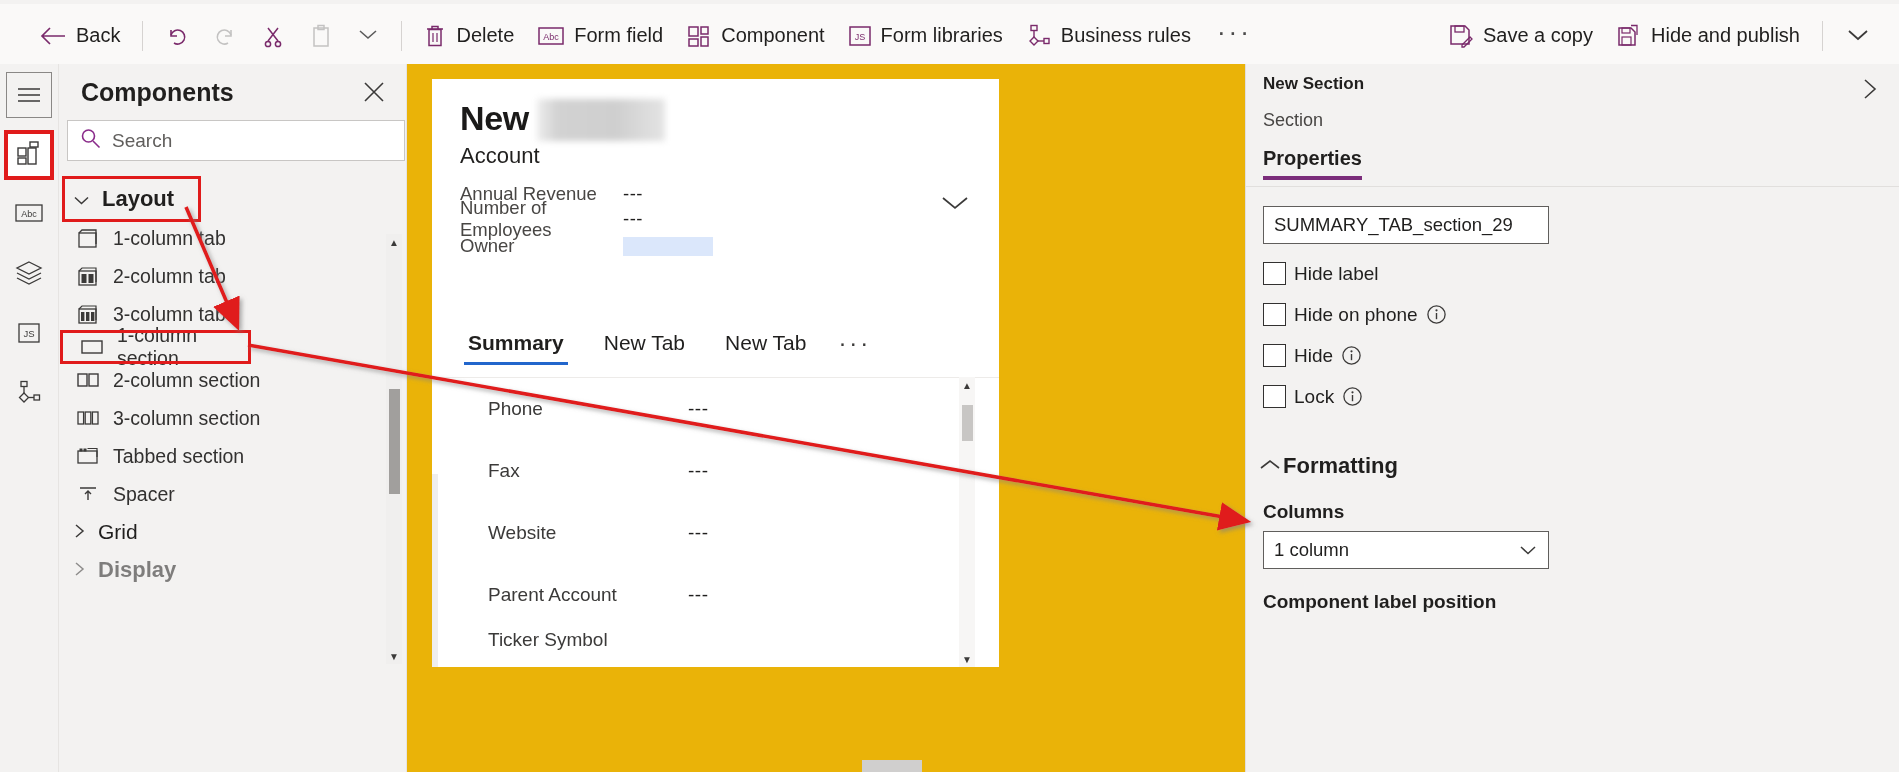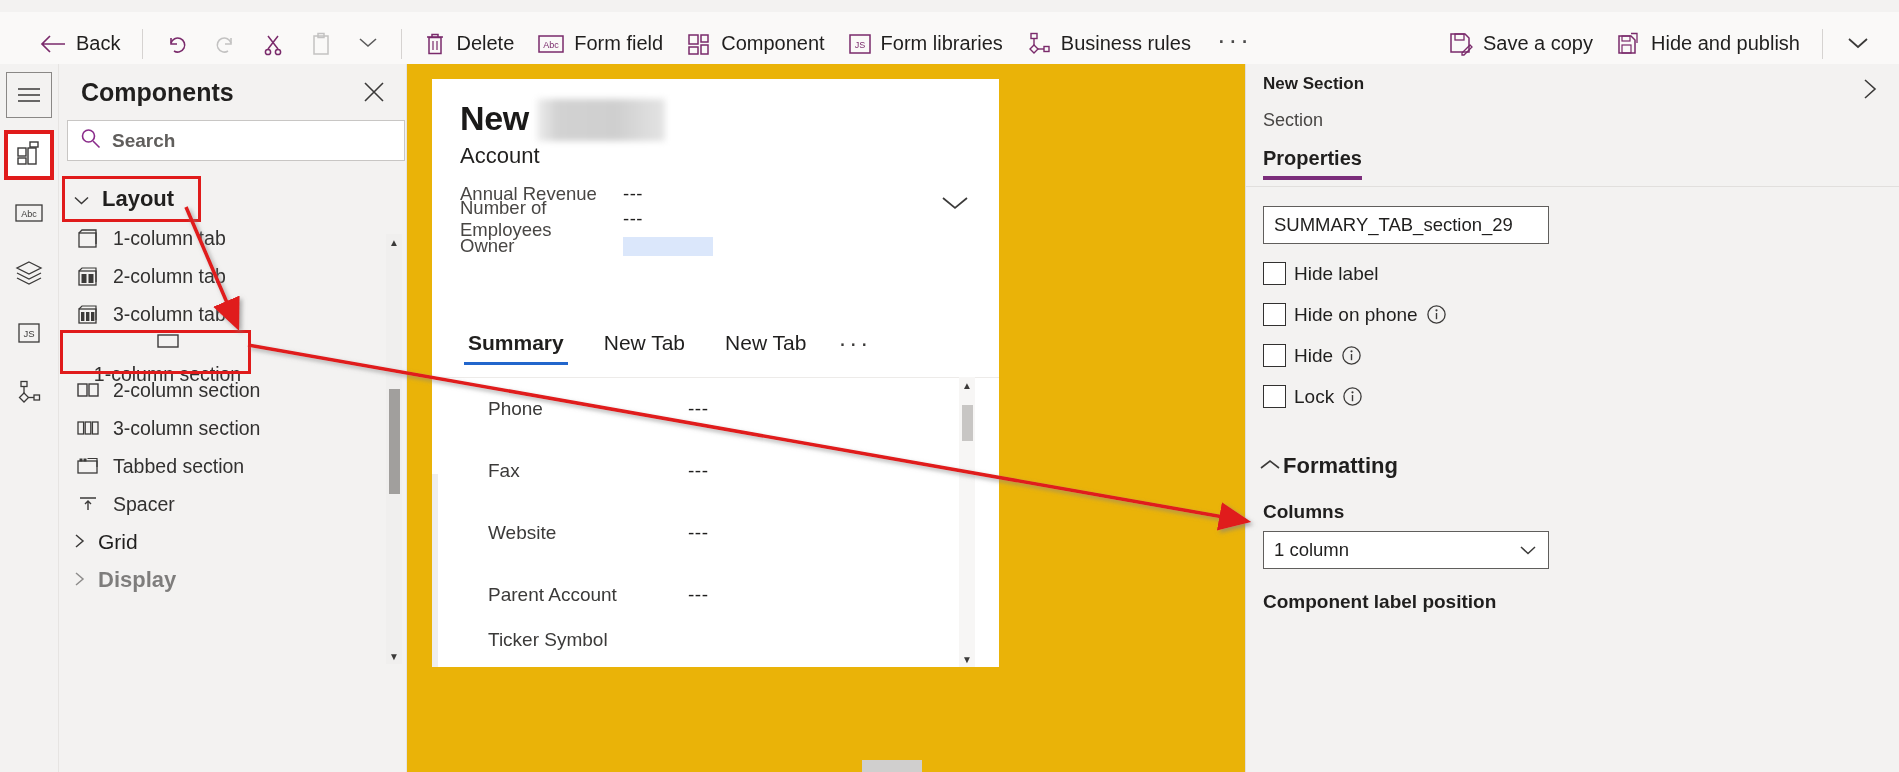--- a/index.html
+++ b/index.html
@@ -12,21 +12,21 @@
     color: #262626;
   }
   #app {
     position: relative;
     width: 1899px; height: 772px;
     background: #f3f2f1;
   }
 
   
   .commandbar {
-    position: absolute; left: 0; top: 12px;
+    position: absolute; left: 0; top: 4px;
     width: 1899px; height: 64px;
     background: #faf9f8;
     display: flex; align-items: center;
     padding: 0 16px 0 28px;
     border-bottom: 1px solid #edebe9;
   }
   .cmd-item {
     display: flex; align-items: center; gap: 10px;
     height: 44px; padding: 0 12px;
     cursor: pointer; white-space: nowrap;
@@ -83,41 +83,41 @@
   .panel-title { font-size: 25px; font-weight: 600; color: #201f1e; flex: 1; }
   .panel-close {
     width: 36px; height: 36px; display: flex; align-items: center;
     justify-content: center; cursor: pointer;
   }
   .searchbox {
     margin: 0 2px 0 8px;
     height: 41px; background: #fff;
     border: 1px solid #c8c6c4;
     display: flex; align-items: center; gap: 11px;
-    padding: 0 12px; width: 338px; font-weight: bold;
+    padding: 0 12px; width: 338px;
   }
   .searchbox .ph { color: #605e5c; font-size: 19px; }
   .list { position: relative; margin-top: 18px; height: 560px; }
   .group-head {
     display: flex; align-items: center; gap: 12px;
     height: 38px; padding-left: 14px; cursor: pointer;
     font-size: 22px; font-weight: 700; color: #201f1e;
   }
   .comp-row {
     display: flex; align-items: center; gap: 14px;
     height: 38px; padding-left: 18px; cursor: pointer;
     font-size: 19.5px; color: #323130;
   }
   .comp-row .ico { width: 22px; display: flex; justify-content: center; }
   .group-head.boxed, .comp-row.boxed {
     outline: 3px solid #e01b1b; background: #f3f2f1;
     position: relative; z-index: 4;
   }
   .group-head.boxed { width: 133px; margin-left: 6px; padding-left: 8px; height: 40px;}
-  .comp-row.boxed { width: 185px; margin-left: 4px; padding-left: 24px; height: 38px; flex-direction: column;}
+  .comp-row.boxed { width: 185px; margin-left: 4px; padding-left: 18px; height: 28px;}
   .panel-scroll {
     position: absolute; right: 4px; top: 170px;
     width: 16px; height: 430px; background: #f0efee;
   }
   .panel-scroll .thumb {
     position: absolute; left: 3px; top: 155px;
     width: 11px; height: 105px; background: #a19f9d;
   }
   .sc-arrow {
     position: absolute; left: 0; width: 16px; height: 16px;

